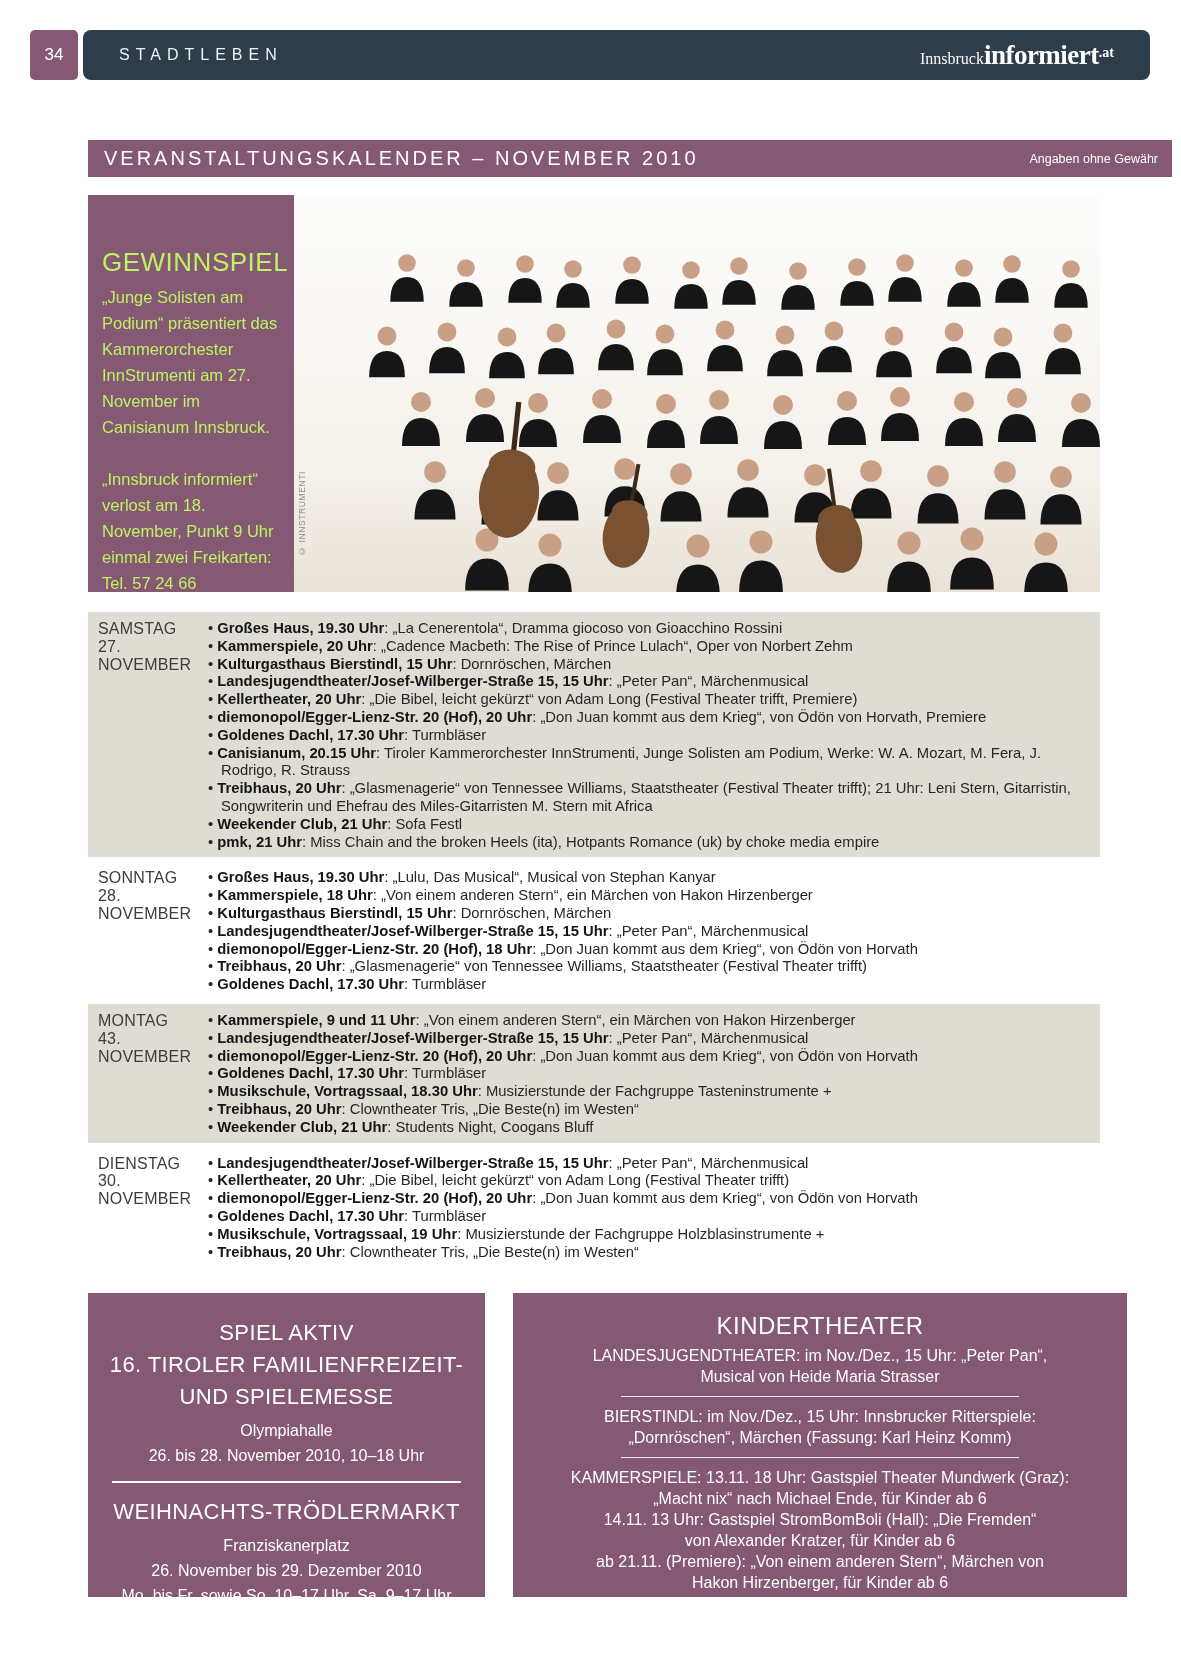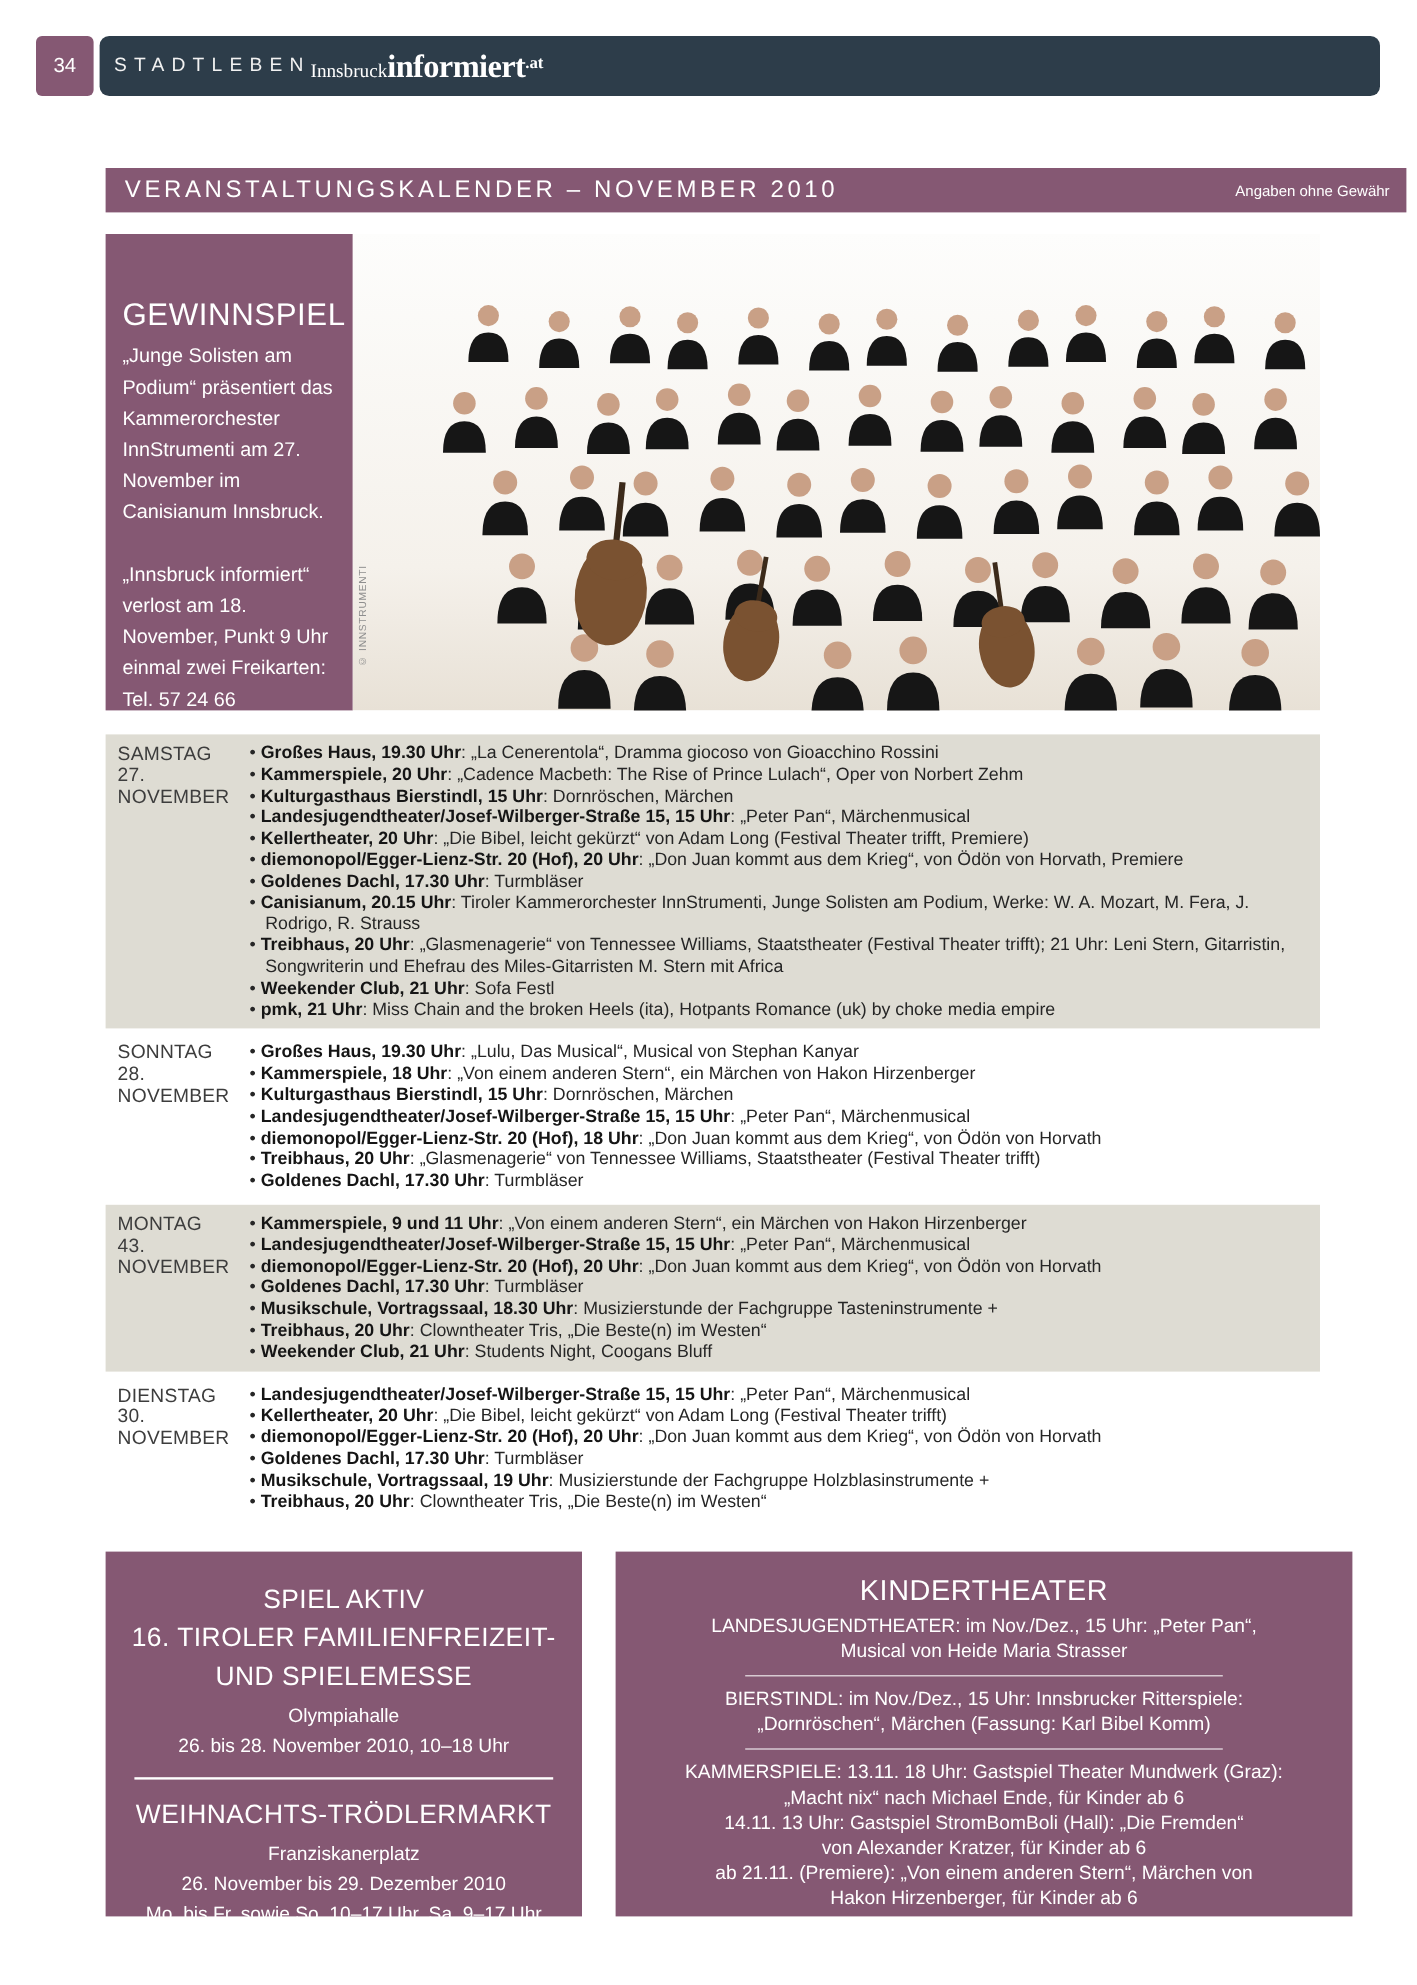--- a/index.html
+++ b/index.html
@@ -11,34 +11,34 @@
   *{box-sizing:border-box;margin:0;padding:0;}
   body{
     width:1181px;height:1654px;position:relative;background:#ffffff;
     font-family:"Liberation Sans", sans-serif;color:var(--ink);
   }
   
   .header{position:absolute;top:30px;left:30px;width:1120px;height:50px;display:flex;}
   .pagenum{width:48px;height:50px;background:var(--mauve);border-radius:5px;
     color:#fff;font-size:17px;display:flex;align-items:center;justify-content:center;}
   .topbar{flex:1;margin-left:5px;background:var(--dark);border-radius:8px;
-    display:flex;align-items:center;justify-content:flex-start;padding:0 12px;}
+    display:flex;align-items:center;justify-content:space-between;padding:0 36px;}
   .section-title{color:#f2f2f2;font-size:16px;letter-spacing:6px;}
   .logo{color:#fff;font-family:Liberation Serif, serif;white-space:nowrap;}
   .logo .l1{font-size:16px;}
   .logo .l2{font-size:27px;font-weight:bold;letter-spacing:-0.5px;}
   .logo .l3{font-size:14px;font-weight:bold;position:relative;top:-7px;}
   
   .banner{position:absolute;top:140px;left:88px;width:1084px;height:37px;background:var(--mauve);
     display:flex;align-items:center;justify-content:space-between;padding:0 14px 0 16px;}
   .banner-title{color:#fff;font-size:20px;letter-spacing:3px;}
   .banner-note{color:#fff;font-size:12.5px;}
   
   .hero{position:absolute;top:195px;left:88px;width:1012px;height:397px;display:flex;}
-  .contest{width:206px;height:100%;background:var(--mauve);color:#ffffff;padding:52px 10px 0 14px;}
+  .contest{width:206px;height:100%;background:var(--mauve);color:#bef264;padding:52px 10px 0 14px;}
   .contest h2{font-size:26px;font-weight:normal;letter-spacing:0.5px;margin-bottom:6px;}
   .contest p{font-size:16.5px;line-height:26px;margin-bottom:26px;}
   .photo{flex:1;height:100%;position:relative;background:#fff;}
   .photo svg{display:block;width:100%;height:100%;}
   .photo-credit{position:absolute;left:3px;bottom:36px;writing-mode:vertical-rl;
     transform:rotate(180deg);font-size:8.5px;color:#8f8f8f;letter-spacing:0.6px;}
   
   .calendar{position:absolute;top:612px;left:88px;width:1012px;}
   .day-section{display:flex;padding:8px 8px 6px 0;margin-bottom:4px;}
   .day-section.shaded{background:var(--shade);}
@@ -257,21 +257,21 @@
   <div class="promo promo-right">
     <h2>KINDERTHEATER</h2>
     <div>
         <div class="kblock">
           <div class="line">LANDESJUGENDTHEATER: im Nov./Dez., 15 Uhr: „Peter Pan“,</div>
           <div class="line">Musical von Heide Maria Strasser</div>
         </div>
         <div class="kdivider"></div>
         <div class="kblock">
           <div class="line">BIERSTINDL: im Nov./Dez., 15 Uhr: Innsbrucker Ritterspiele:</div>
-          <div class="line">„Dornröschen“, Märchen (Fassung: Karl Bibel Komm)</div>
+          <div class="line">„Dornröschen“, Märchen (Fassung: Karl Heinz Komm)</div>
         </div>
         <div class="kdivider"></div>
         <div class="kblock">
           <div class="line">KAMMERSPIELE: 13.11. 18 Uhr: Gastspiel Theater Mundwerk (Graz):</div>
           <div class="line">„Macht nix“ nach Michael Ende, für Kinder ab 6</div>
           <div class="line">14.11. 13 Uhr: Gastspiel StromBomBoli (Hall): „Die Fremden“</div>
           <div class="line">von Alexander Kratzer, für Kinder ab 6</div>
           <div class="line">ab 21.11. (Premiere): „Von einem anderen Stern“, Märchen von</div>
           <div class="line">Hakon Hirzenberger, für Kinder ab 6</div>
         </div>

